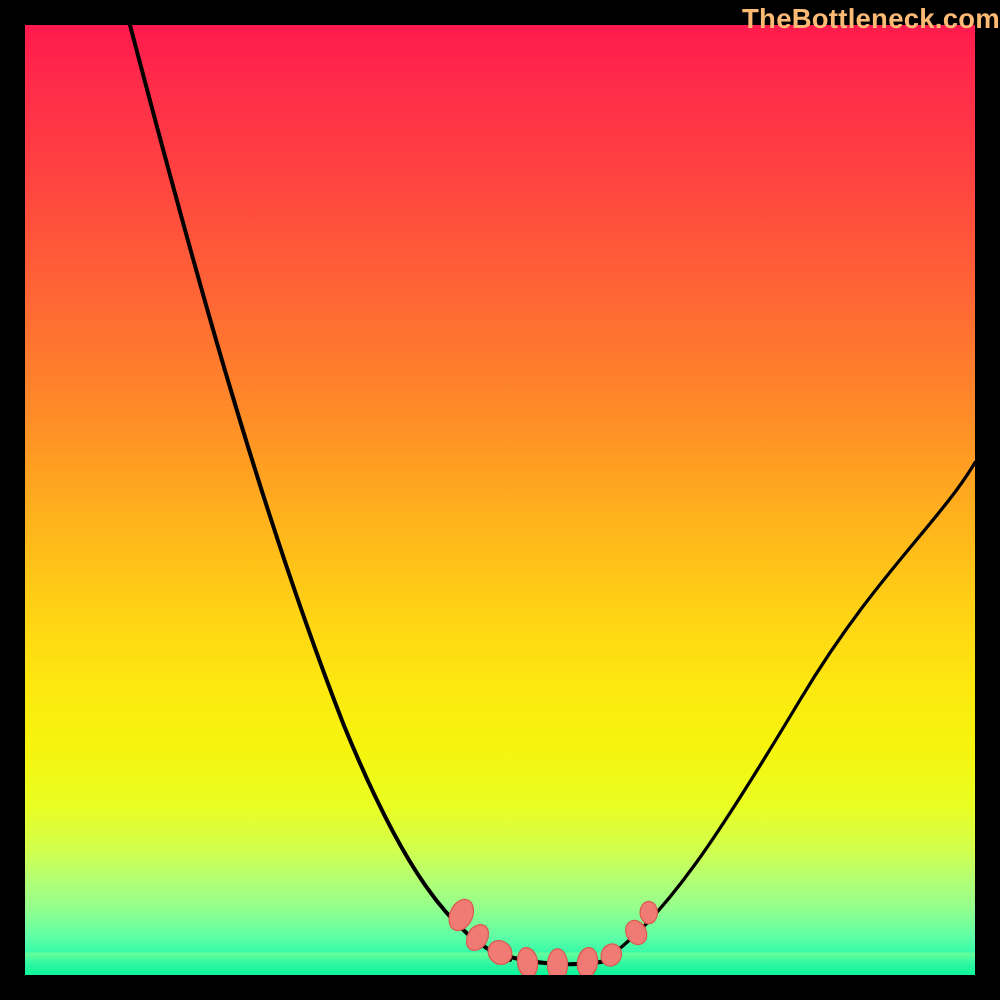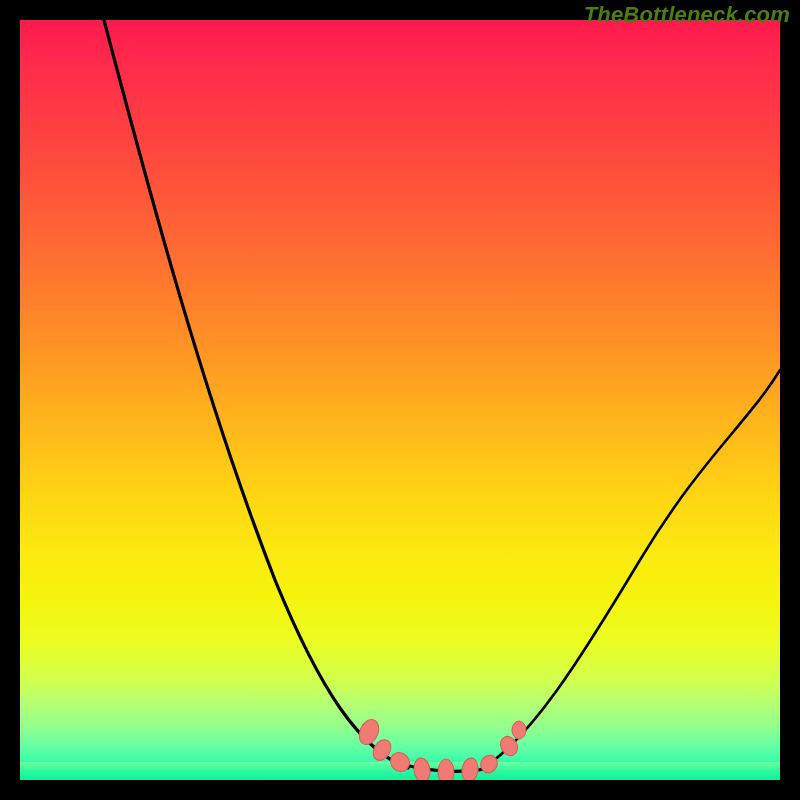--- a/index.html
+++ b/index.html
@@ -60,27 +60,26 @@
       #0af598 100%
     );
   }
   svg.curves {
     position: absolute;
     inset: 0;
   }
   .watermark {
     position: absolute;
     top: 2px;
-    right: 10px;
+    right: 0;
     font-size: 22px;
     font-weight: 600;
-    color: #4d7c0f;
+    color: #fdba74;
     letter-spacing: 0.2px;
     user-select: none;
-    font-style: italic;
   }
 </style>
 </head>
 <body>
 
 <div class="stage">
 
   <div class="plot">
     <div class="gradient"></div>
     <div class="green-band"></div>

